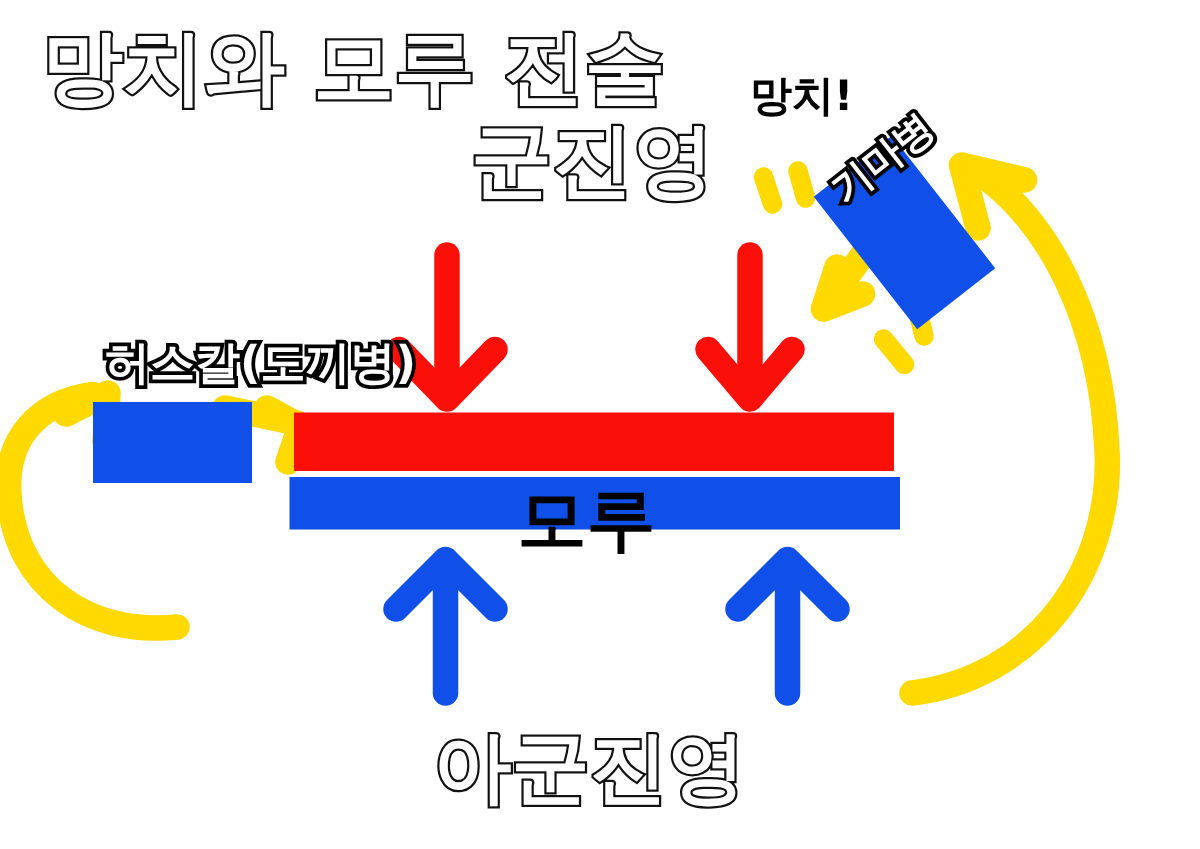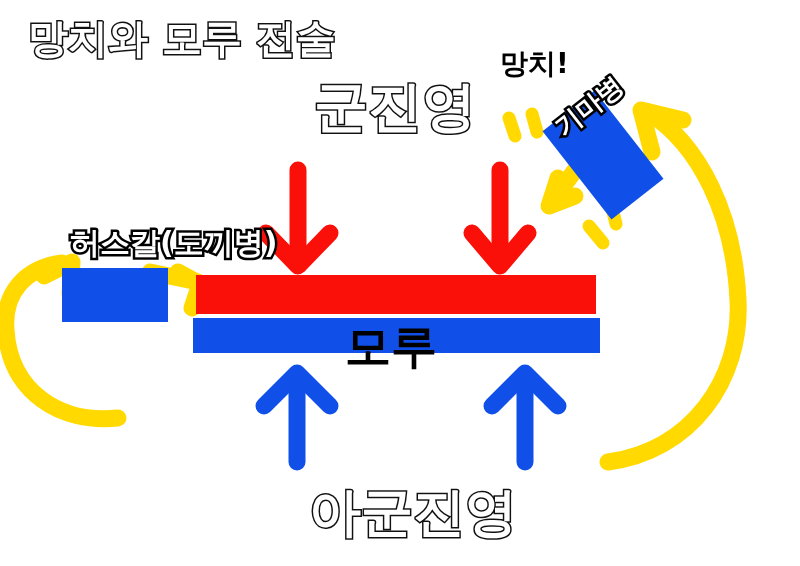--- a/index.html
+++ b/index.html
@@ -41,28 +41,28 @@
   }
   .outline-white {
     color: #ffffff;
     -webkit-text-stroke: 5px #000000;
     paint-order: stroke fill;
   }
   .solid-black {
     color: #000000;
     -webkit-text-stroke: 0px #000000;
   }
-  #title-main      { left: 28px;  top: 18px;  font-size: 40px; }
+  #title-main      { left: 28px;  top: 18px;  font-size: 54px; }
   #title-enemy     { left: 314px; top: 80px;  font-size: 54px; }
   #label-hammer    { left: 500px; top: 50px;  font-size: 28px; }
   #label-cavalry   { left: 550px; top: 120px; font-size: 26px; transform: rotate(-38deg); transform-origin: left top; }
   #label-huscarl   { left: 22px;  top: 228px; font-size: 30px; padding-left: 48px; }
   #label-anvil     { left: 345px; top: 327px; font-size: 46px; font-family: Liberation Mono, monospace; }
   #label-infantry  { left: 435px; top: 333px; font-size: 30px; }
-  #label-friendly  { left: 289px; top: 486px; font-size: 52px; margin-left: 20px; }
+  #label-friendly  { left: 289px; top: 486px; font-size: 52px; }
 </style>
 </head>
 <body>
 
 <div id="canvas">
 
   <svg class="layer" viewBox="0 0 800 566" xmlns="http://www.w3.org/2000/svg">
 
     <g>
       <path d="M 608 462 C 690 452, 742 380, 738 300 C 734 215, 700 145, 648 112" fill="none" stroke="#ffd900" stroke-width="17" stroke-linecap="round" stroke-linejoin="round"></path>

